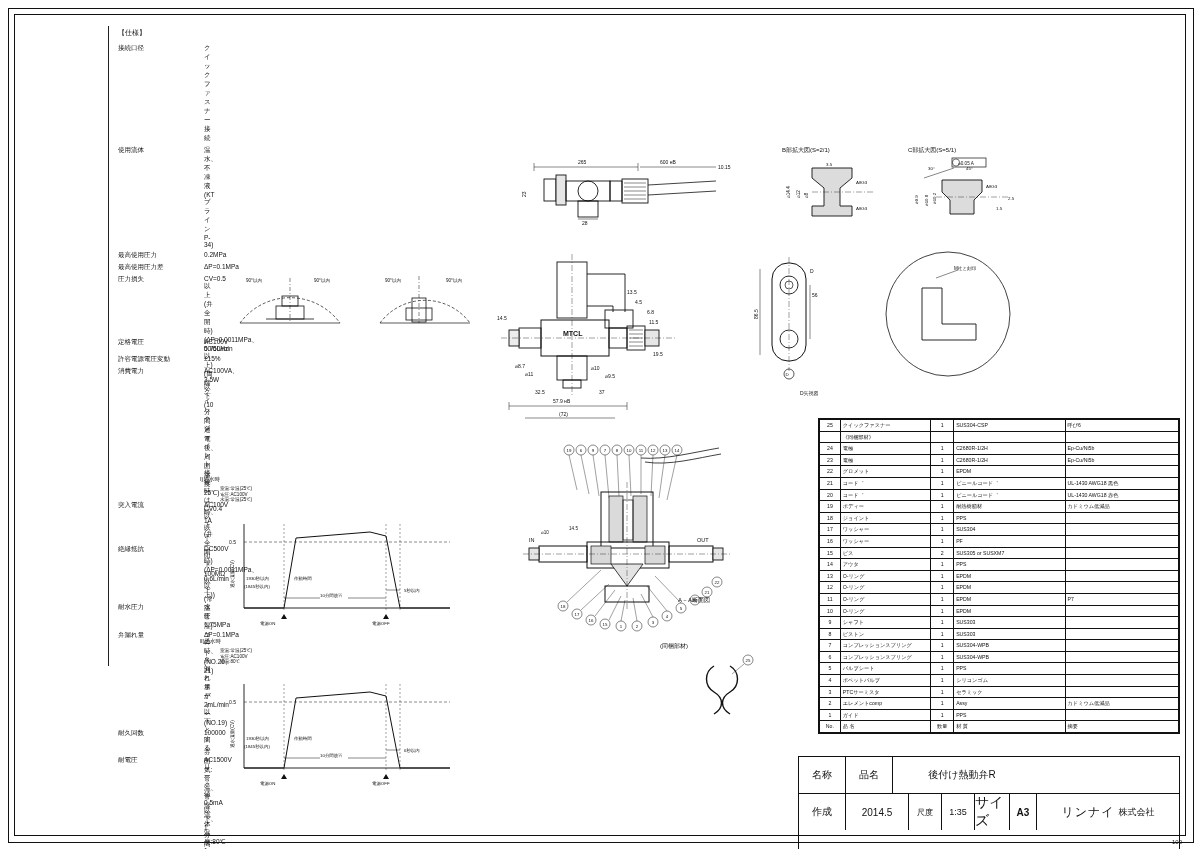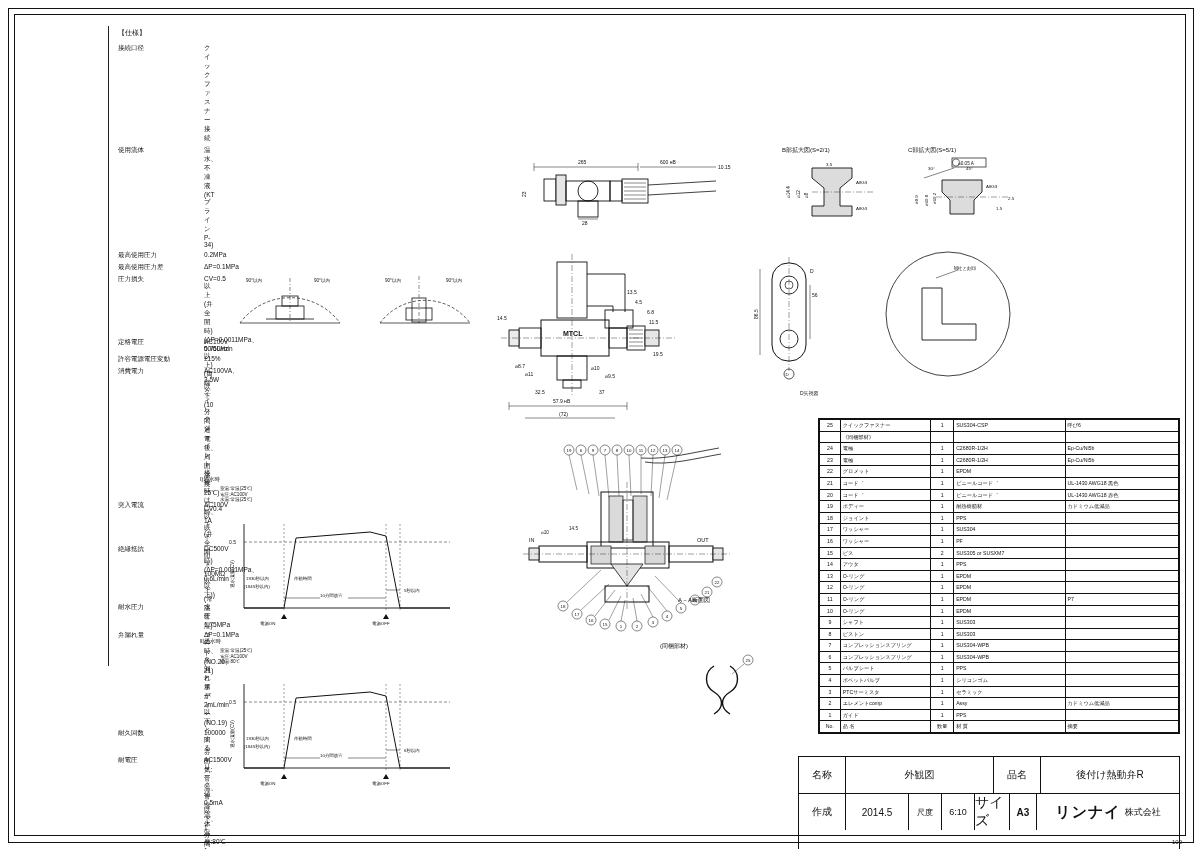--- a/index.html
+++ b/index.html
@@ -32,21 +32,21 @@
   .c-rm{width:110px;}
 
   
   #title{position:absolute;left:798px;top:756px;width:380px;height:108px;border:1.2px solid #111;}
   #title .tr{display:flex;height:36px;border-bottom:1px solid #111;}
   #title .tr:last-child{border-bottom:none;}
   #title .cell{border-right:1px solid #111;display:flex;align-items:center;justify-content:center;font-size:10px;}
   #title .cell:last-child{border-right:none;}
   .tb-k{width:46px;flex:0 0 46px;}
   .tb-v{flex:1;}
-  .brand{font-size:15px;font-weight:bold;letter-spacing:1px;}
+  .brand{font-size:12px;font-weight:normal;letter-spacing:1px;}
   .pgno{position:absolute;right:18px;bottom:4px;font-size:6px;}
 
   
   .chartwrap{position:absolute;}
   svg{display:block;}
 </style>
 </head>
 <body>
 
 <div class="sheet">
@@ -650,29 +650,28 @@
             <td class="c-mt">材  質</td>
             <td class="c-rm">摘要</td>
           </tr>
     </tbody>
       </table>
   </div>
 
   <div id="title">
     <div class="tr">
       <div class="cell tb-k">名称</div>
-      <div class="cell tb-v">外観図</div>
       <div class="cell tb-k">品名</div>
       <div class="cell" style="width:138px;flex:0 0 138px;">後付け熱動弁R</div>
     </div>
     <div class="tr">
       <div class="cell tb-k">作成</div>
       <div class="cell" style="width:62px;flex:0 0 62px;">2014.5</div>
       <div class="cell" style="width:32px;flex:0 0 32px;font-size:8px;">尺度</div>
-      <div class="cell" style="width:32px;flex:0 0 32px;font-size:9px;">6:10</div>
+      <div class="cell" style="width:32px;flex:0 0 32px;font-size:9px;">1:35</div>
       <div class="cell" style="width:34px;flex:0 0 34px;font-size:14px;">サイズ</div>
       <div class="cell" style="width:26px;flex:0 0 26px;font-weight:bold;">A3</div>
       <div class="cell" style="flex:1;">
         <span class="brand">リンナイ</span>
         <span style="font-size:9px;margin-left:4px;">株式会社</span>
       </div>
     </div>
   </div>
 
   <div class="pgno">100</div>

